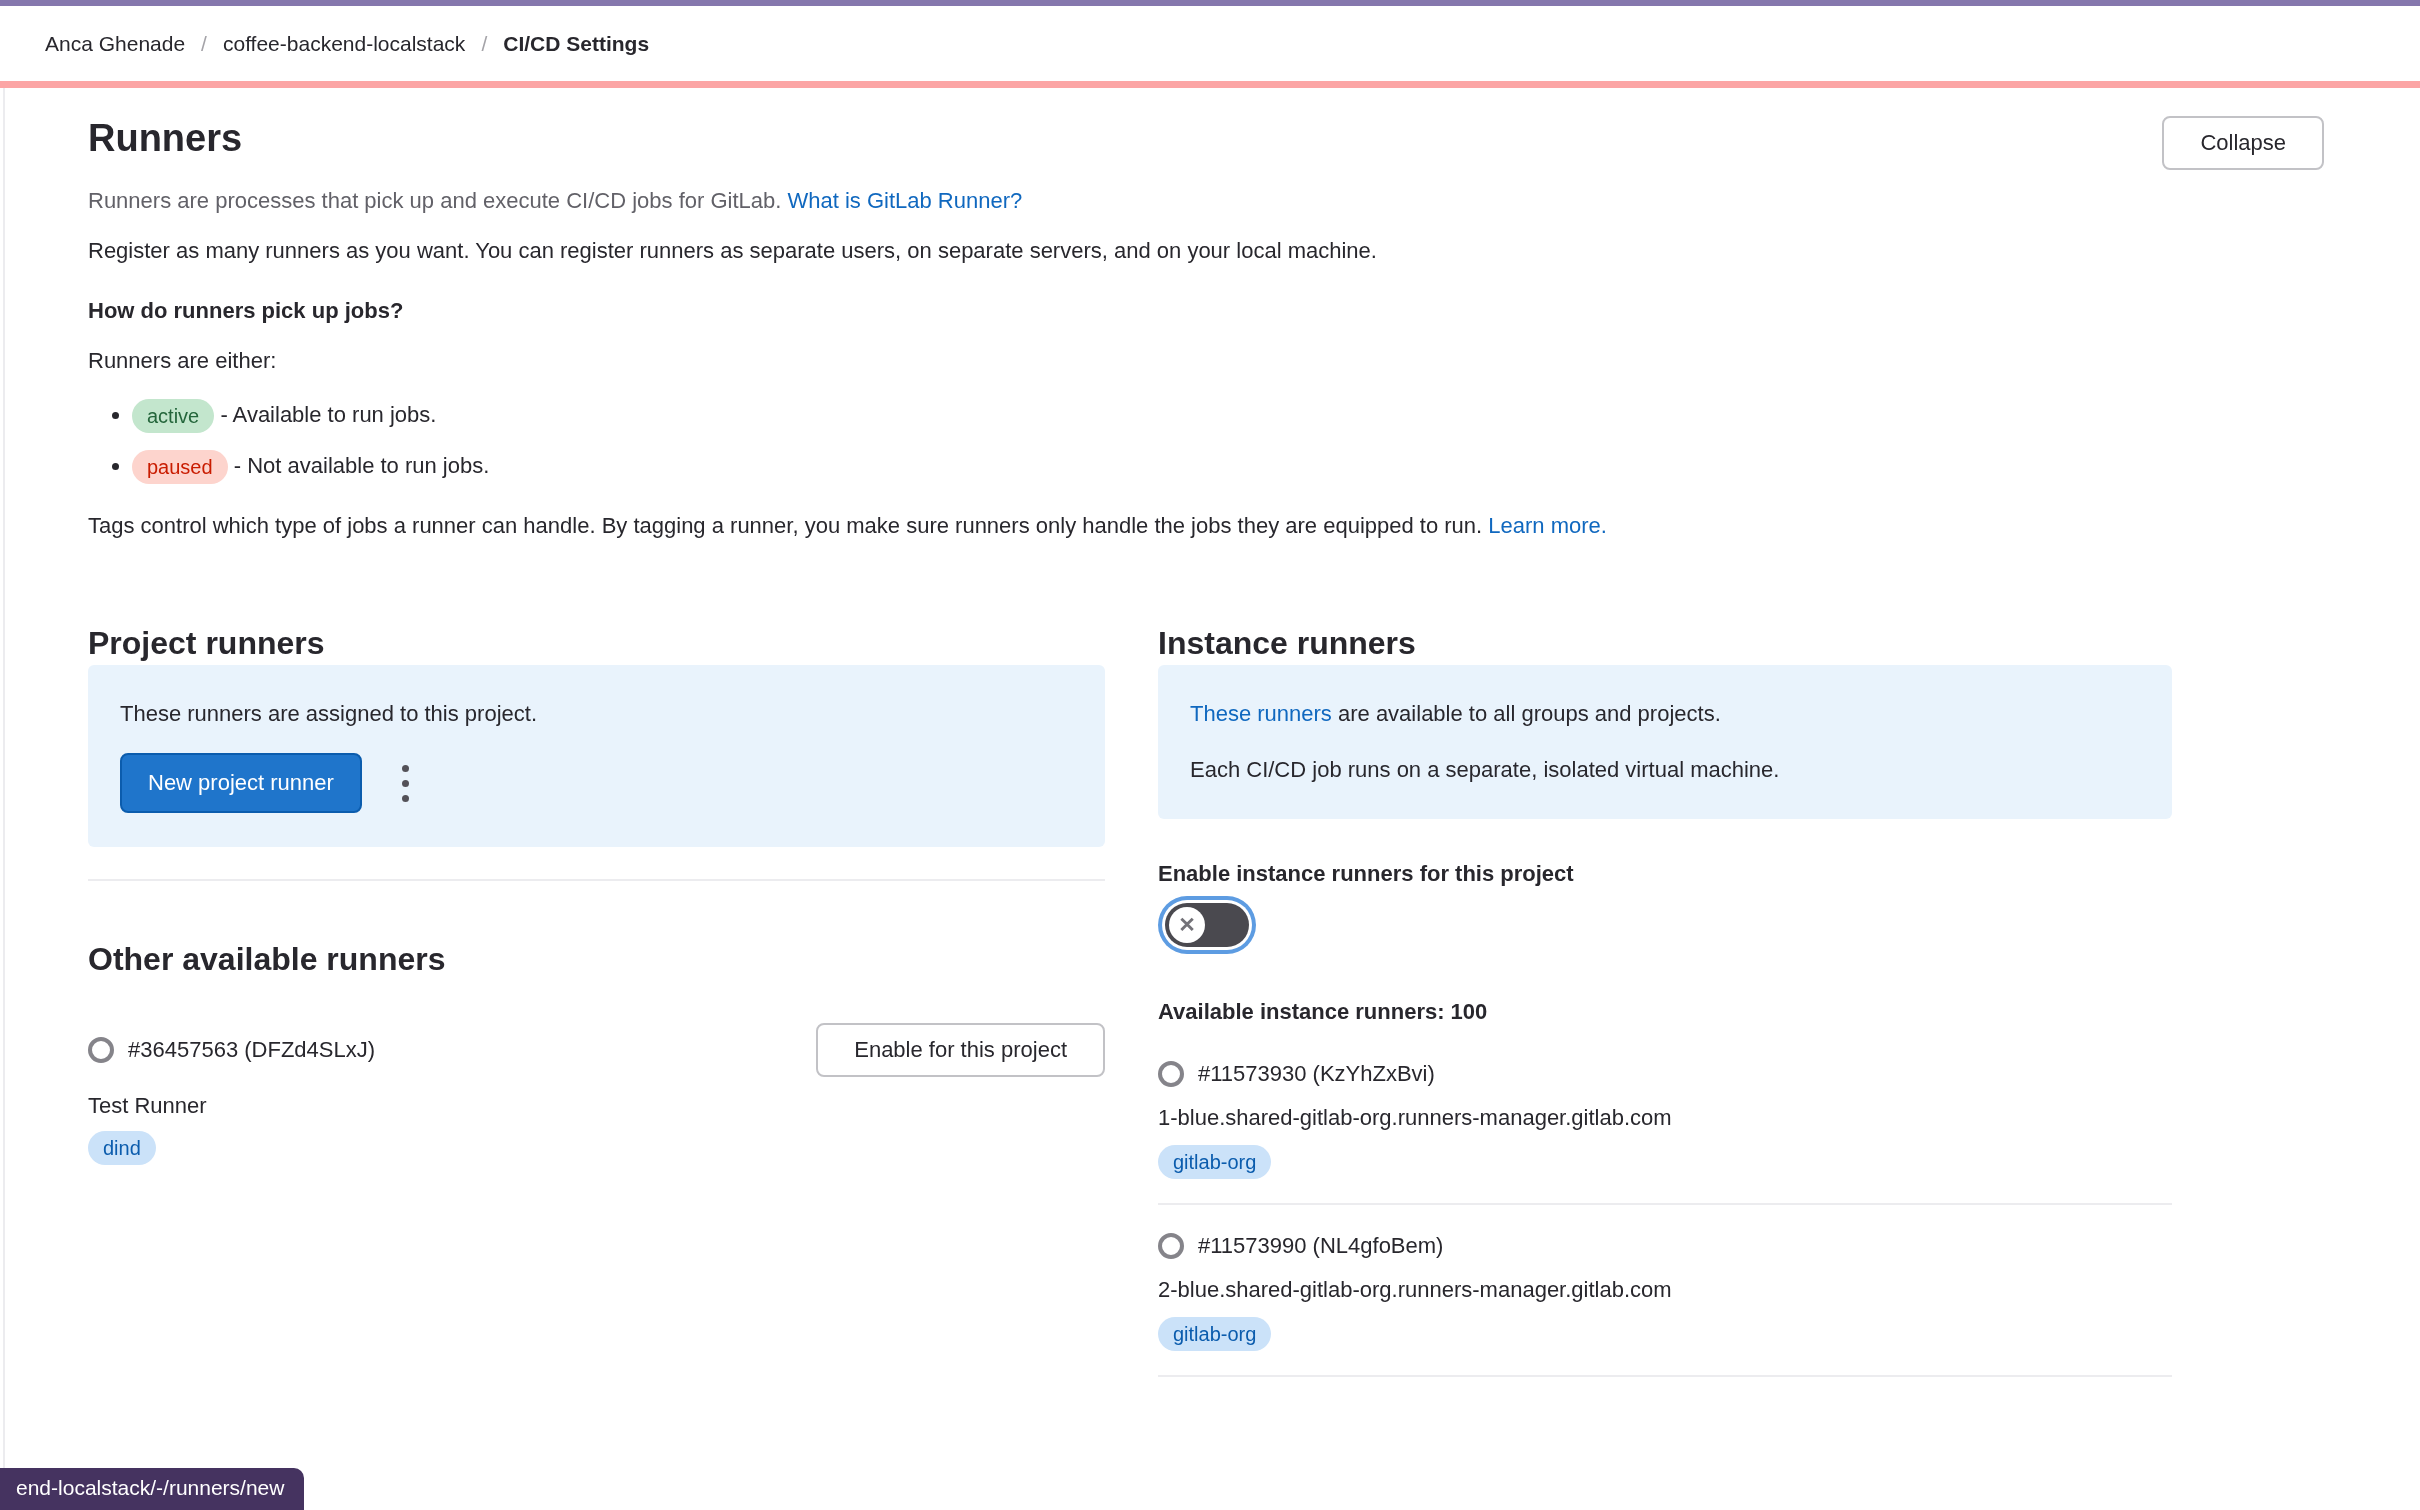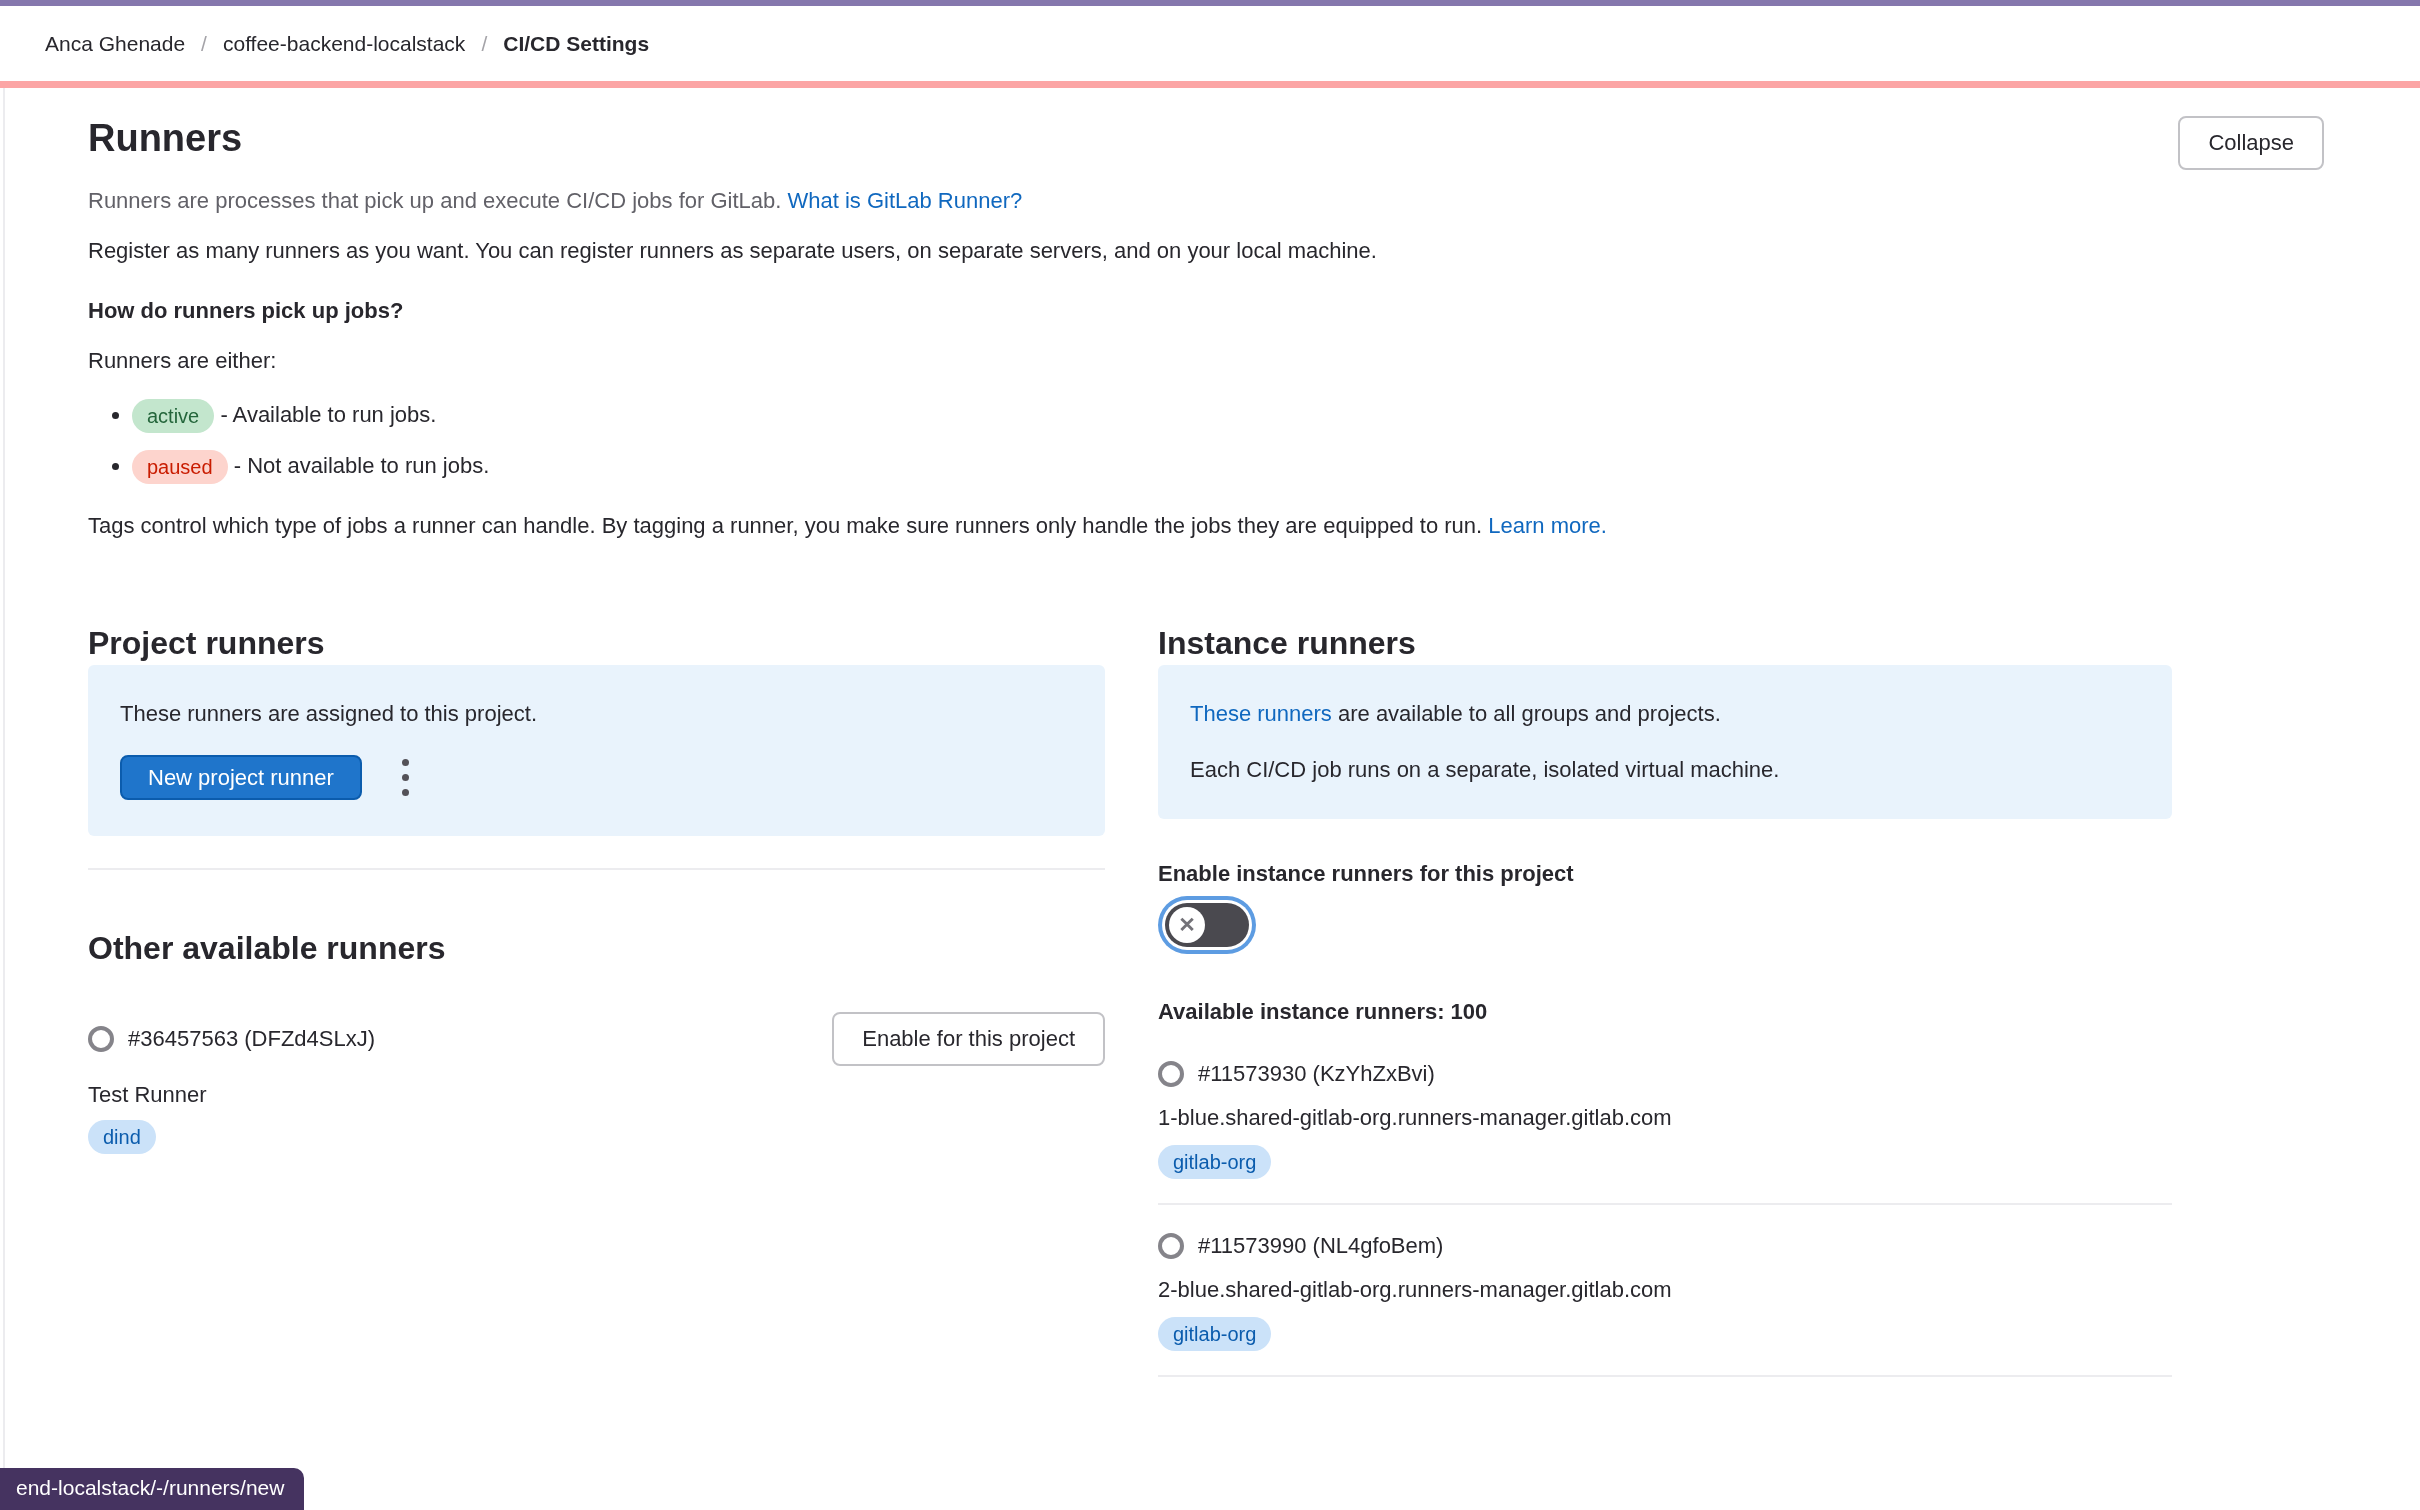--- a/index.html
+++ b/index.html
@@ -21,22 +21,22 @@
 
   main { padding:0 96px 0 88px; }
   .page-head { display:flex; justify-content:space-between; align-items:flex-start; margin-top:28px; }
   h1 { font-size:38px; line-height:44px; margin:0; font-weight:700; }
   h2 { font-size:32px; line-height:44px; margin:0; font-weight:700; }
 
   .btn {
     display:inline-flex; align-items:center; justify-content:center;
     font-family:inherit; font-size:22px; border-radius:8px; cursor:pointer; white-space:nowrap;
   }
-  .btn-default { background:#fff; border:2px solid #c2c2c6; color:#28272d; height:54px; padding:0 28px; }
-  .btn-primary { background:#1f75cb; border:2px solid #0b5cad; color:#fff; height:45px; padding:0 26px; }
+  .btn-default { background:#fff; border:2px solid #c2c2c6; color:#28272d; height:54px; padding:0 36px; }
+  .btn-primary { background:#1f75cb; border:2px solid #0b5cad; color:#fff; height:60px; padding:0 26px; }
 
   p { margin:0; line-height:30px; }
   .lead { color:#626168; margin-top:16px; }
   .register { margin-top:20px; }
   .how-title { margin-top:30px; font-weight:700; }
   .either { margin-top:20px; }
   ul.states { margin:22px 0 0 0; padding-left:44px; }
   ul.states li { margin-bottom:16px; line-height:34px; }
   .tags-line { margin-top:27px; }
   a.link { color:#1068bf; text-decoration:none; cursor:pointer; }

